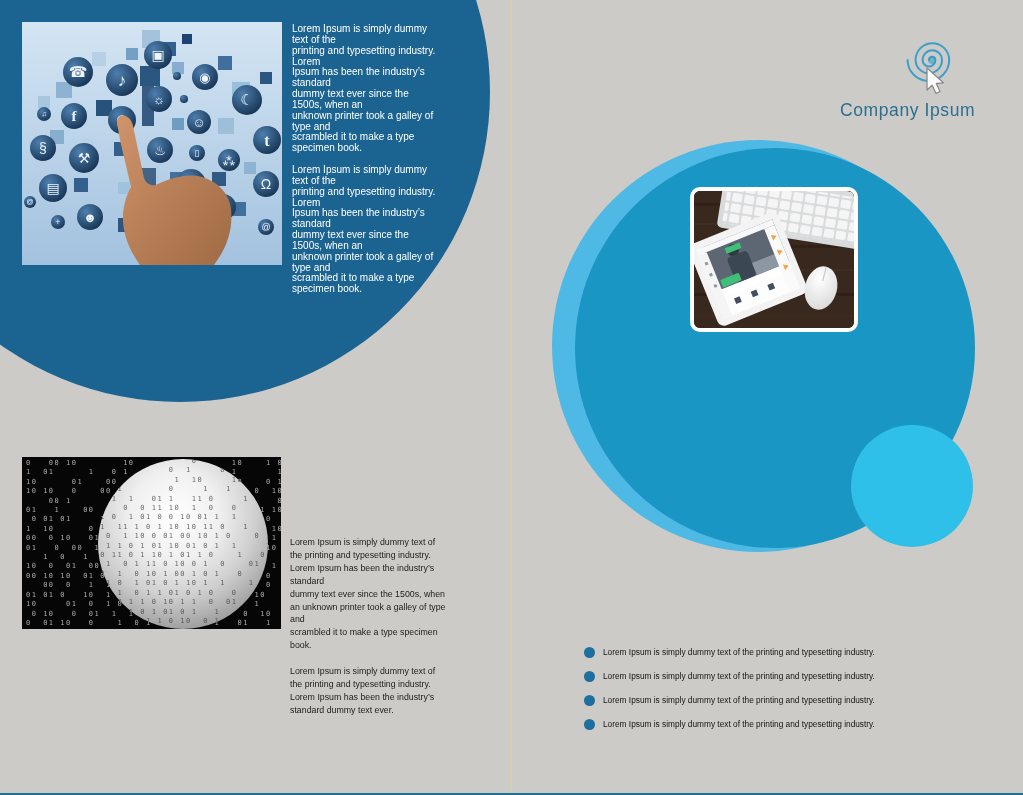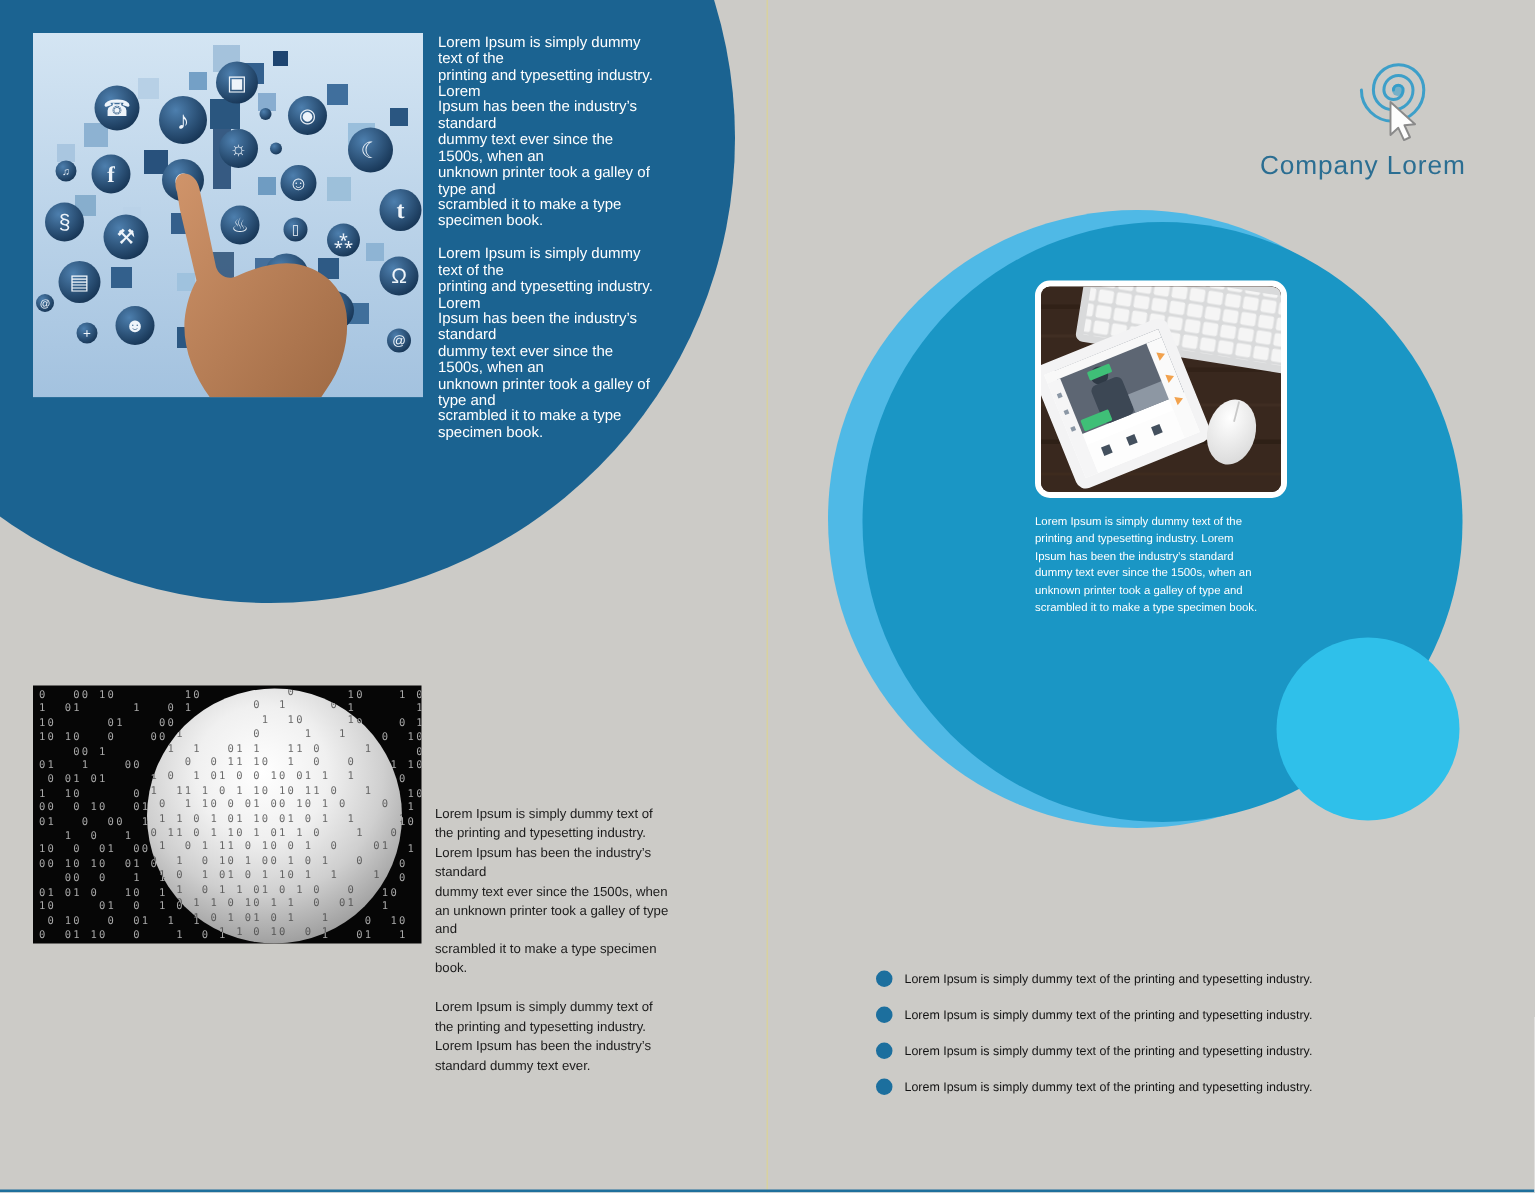--- a/index.html
+++ b/index.html
@@ -263,21 +263,21 @@
   <div class="logo">
     <svg width="64" height="76" viewBox="0 0 64 76">
       <path d="M32 32 a3.2 3.2 0 0 1 6.4 0 a6.4 6.4 0 0 1 -12.8 0 a9.7 9.7 0 0 1 19.4 0
                a13.2 13.2 0 0 1 -26.4 0 a16.8 16.8 0 0 1 33.6 0 a20.8 20.8 0 0 1 -41.6 0" fill="none" stroke="#2e9ac9" stroke-width="2" stroke-linecap="round" opacity=".9"></path>
       <circle cx="35" cy="32" r="4" fill="#2e9ac9" opacity=".55"></circle>
       <g transform="translate(30,40)">
         <path d="M0 0 L0 22 L5.2 17.2 L9 25.4 L13 23.5 L9.3 15.5 L16.4 14.8 Z" fill="#fdfdfd" stroke="#8a8a8a" stroke-width="1.3" stroke-linejoin="round"></path>
       </g>
     </svg>
   </div>
-  <div class="company-name">Company Lorem</div>
+  <div class="company-name">Company Ipsum</div>
 
   <div class="photo-frame">
     <svg width="160" height="137" viewBox="0 0 160 137">
       <defs>
         <pattern id="keys" width="12" height="10.5" patternUnits="userSpaceOnUse">
           <rect x="1" y="1" width="10" height="8.5" rx="1.5" fill="#f5f5f5"></rect>
         </pattern>
         <radialGradient id="mouseGrad" cx="40%" cy="30%" r="90%">
           <stop offset="0" stop-color="#ffffff"></stop>
             <stop offset="1" stop-color="#d2d2d2"></stop>
@@ -319,26 +319,20 @@
         <rect x="48" y="100" width="6" height="6" fill="#44505e"></rect>
         <rect x="66" y="100" width="6" height="6" fill="#44505e"></rect>
       </g>
       <g transform="rotate(14 127 97)">
         <ellipse cx="127" cy="97" rx="16" ry="22" fill="url(#mouseGrad)"></ellipse>
         <path d="M127 76 L127 90" stroke="#c9c9c9" stroke-width="1.2"></path>
       </g>
     </svg>
   </div>
 
-  <div class="circle-text">Lorem Ipsum is simply dummy text of the
-printing and typesetting industry. Lorem
-Ipsum has been the industry’s standard
-dummy text ever since the 1500s, when an
-unknown printer took a galley of type and
-scrambled it to make a type specimen book.</div>
 
   <div class="bullets">
     <div class="bullet-row">
       <span class="bullet-dot"></span>
       <span class="bullet-text">Lorem Ipsum is simply dummy text of the printing and typesetting industry.</span>
     </div>
     <div class="bullet-row">
       <span class="bullet-dot"></span>
       <span class="bullet-text">Lorem Ipsum is simply dummy text of the printing and typesetting industry.</span>
     </div>

